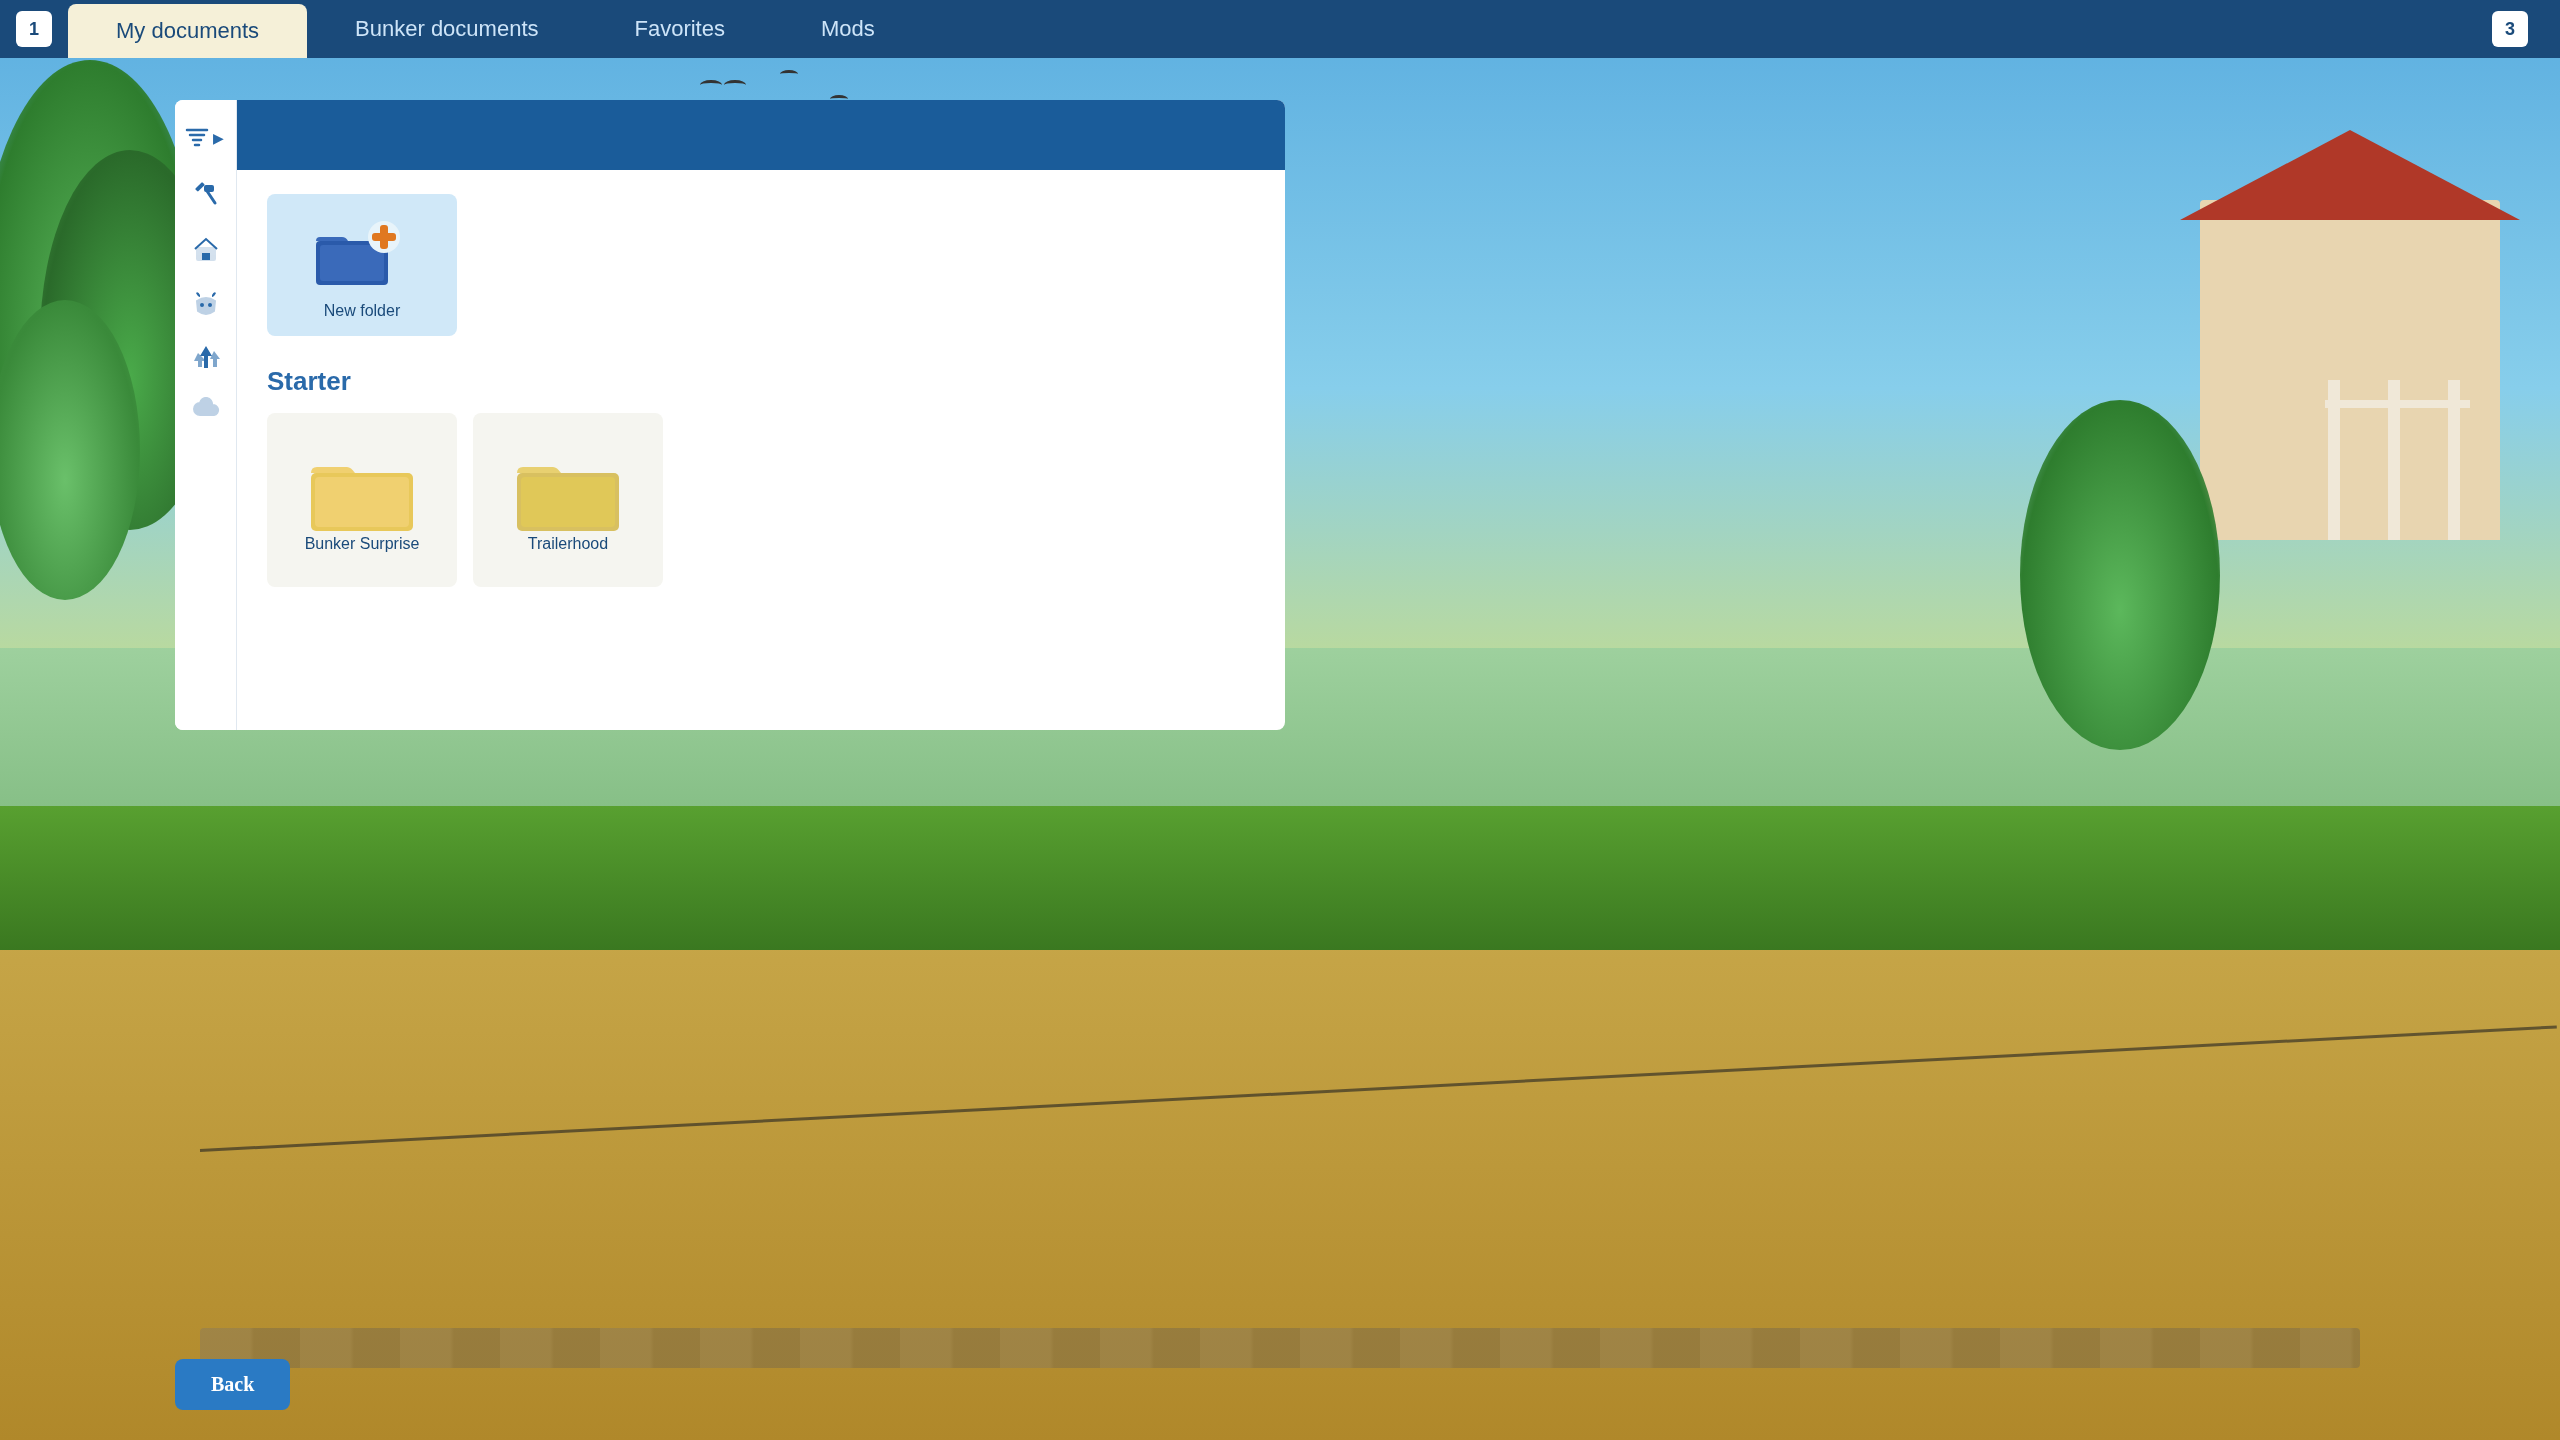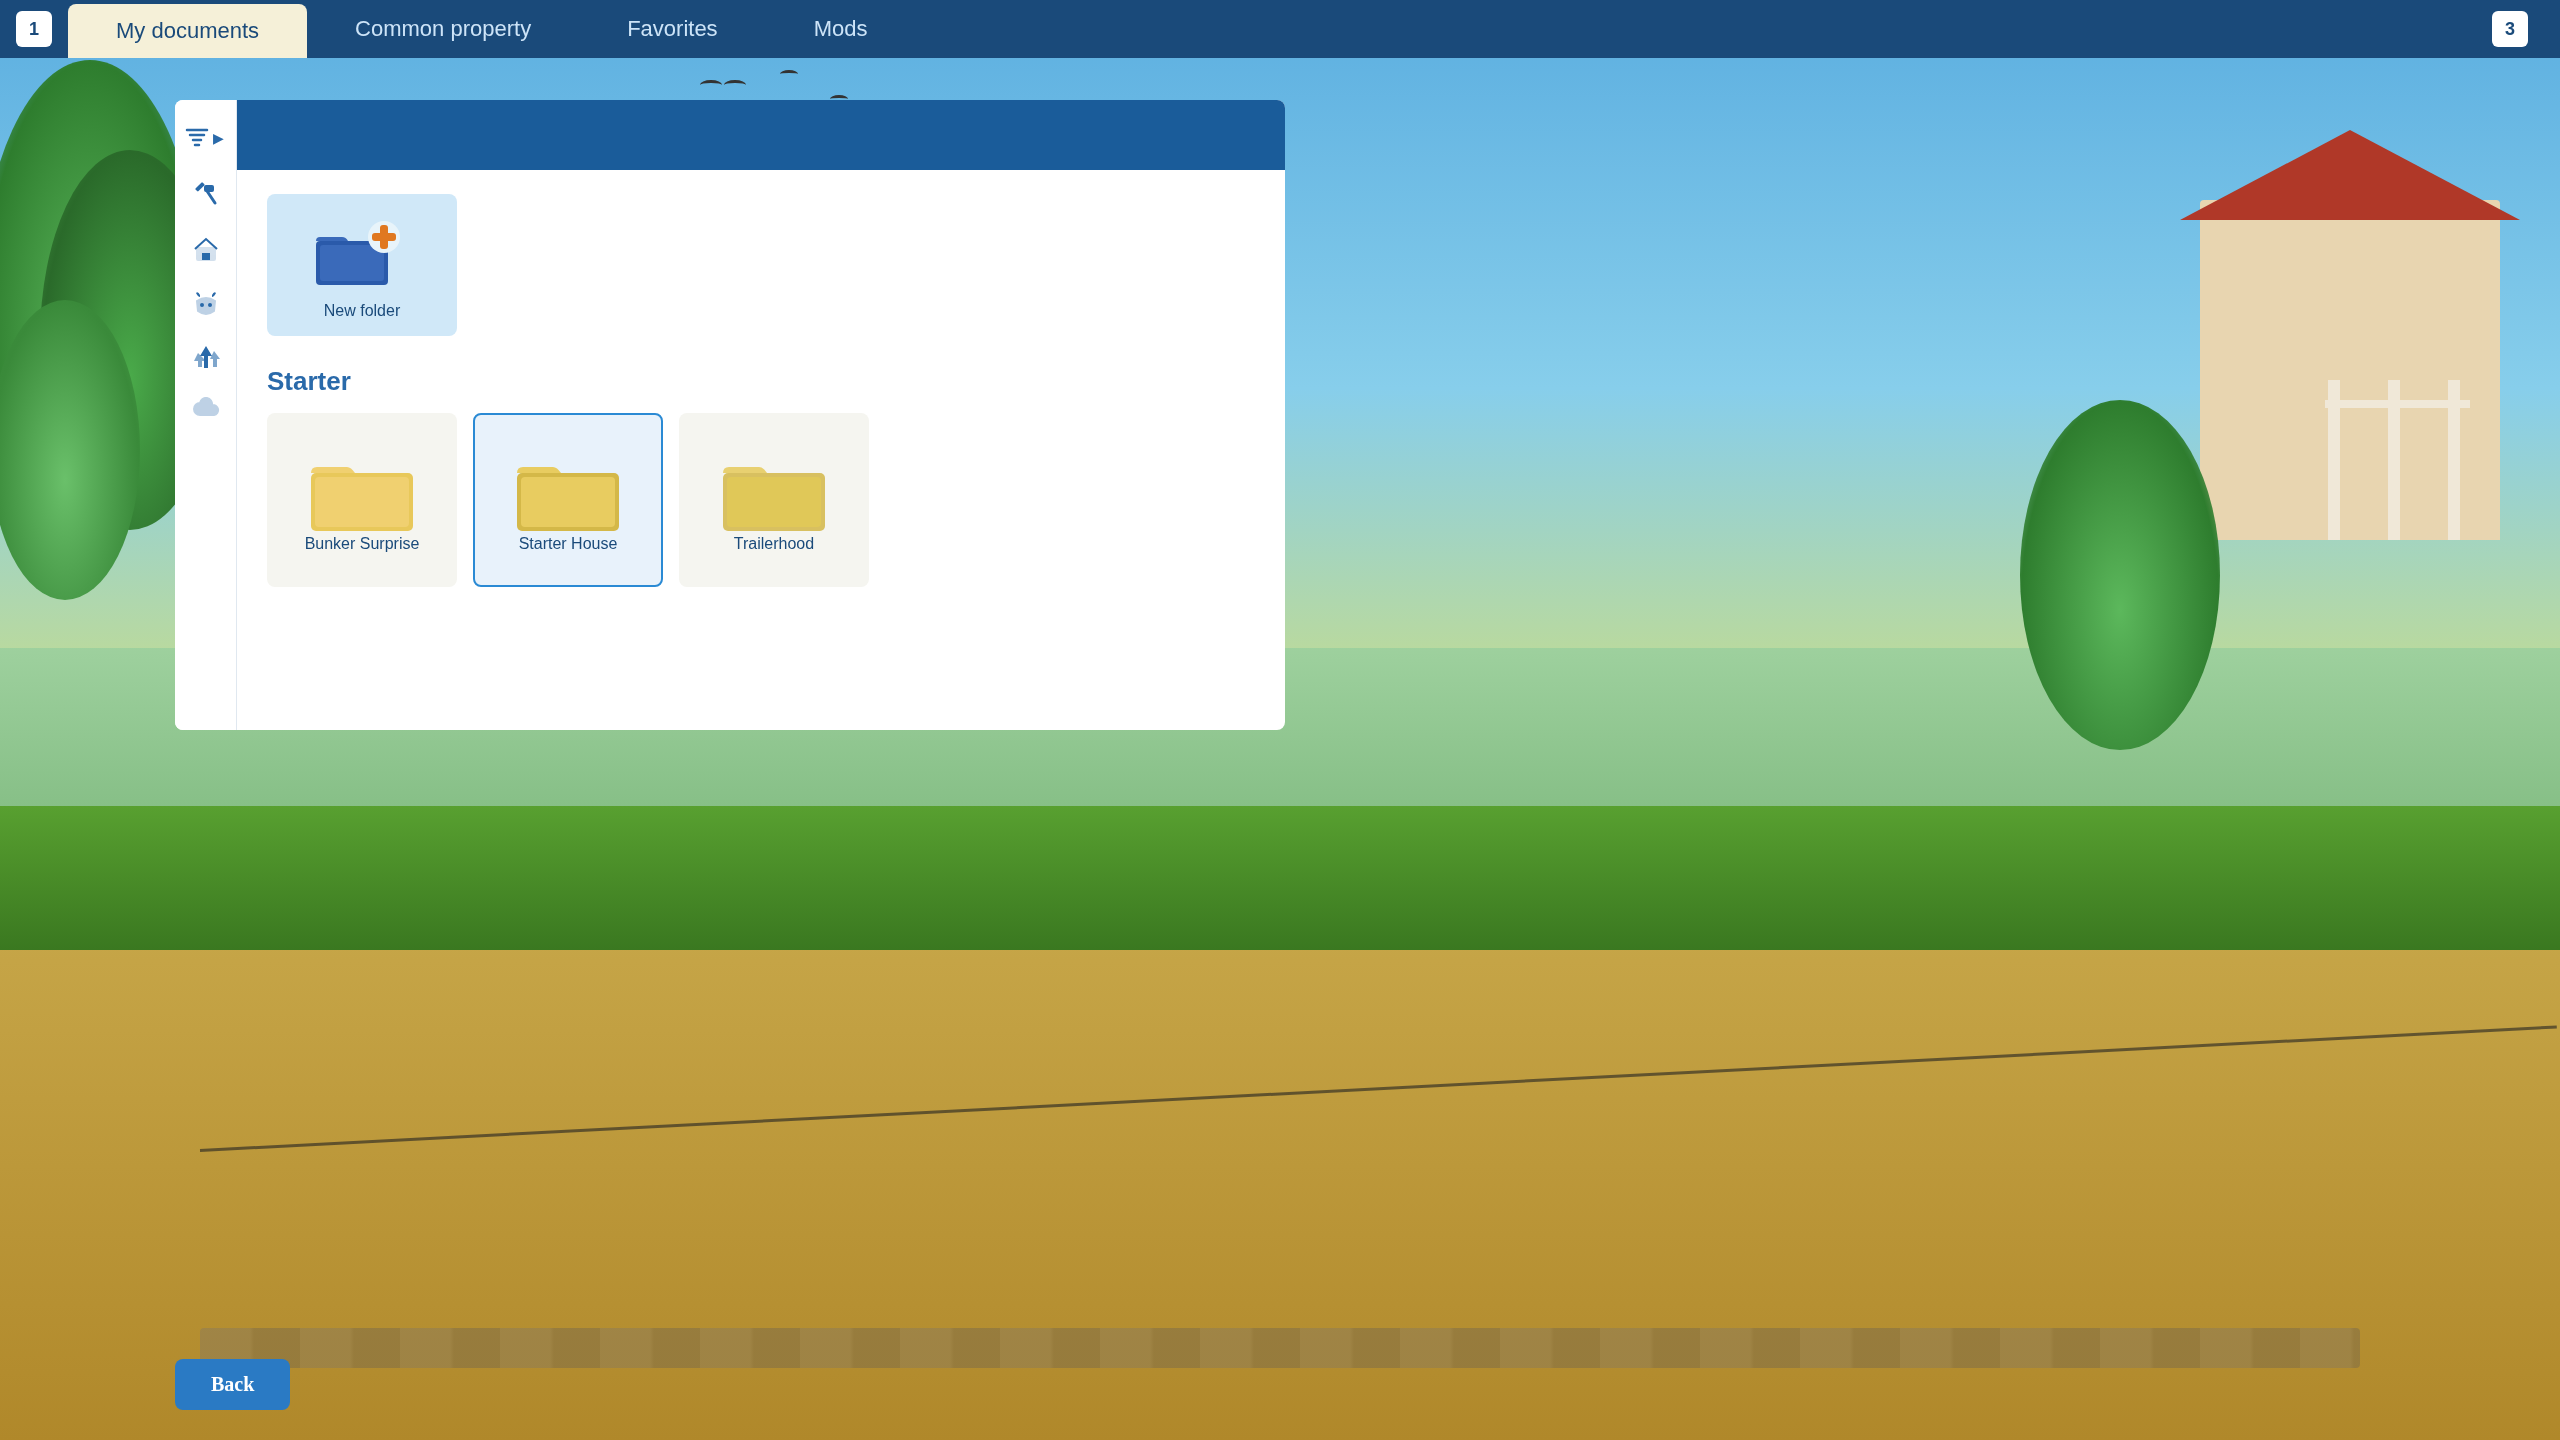--- a/index.html
+++ b/index.html
@@ -294,21 +294,21 @@
 
   <div style="position:absolute;bottom:20%;left:200px;right:0;height:3px;
     background:#222;transform:rotate(-3deg);transform-origin:left center;opacity:0.6;"></div>
 </div>
 
 <div class="topbar">
   <div class="topbar-badge">1</div>
 
   <div class="topbar-tabs">
     <div class="topbar-tab active">My documents</div>
-    <div class="topbar-tab">Common property</div>
+    <div class="topbar-tab">Bunker documents</div>
     <div class="topbar-tab">Favorites</div>
     <div class="topbar-tab">Mods</div>
   </div>
 
   <div class="topbar-right">
     <div class="topbar-badge">3</div>
   </div>
 </div>
 
 <div class="main-panel">
@@ -401,28 +401,20 @@
           <div class="folder-card">
             <svg class="folder-svg" viewBox="0 0 110 88" fill="none">
               <rect x="4" y="26" width="102" height="58" rx="5" fill="#e8c85a"></rect>
               <path d="M4 26 Q4 20 10 20 h30 Q44 20 48 26" fill="#f0d070"></path>
               <rect x="8" y="30" width="94" height="50" rx="4" fill="#f0d070"></rect>
             </svg>
             <span class="folder-label">Bunker Surprise</span>
           </div>
 
 
-          <div class="folder-card selected">
-            <svg class="folder-svg" viewBox="0 0 110 88" fill="none">
-              <rect x="4" y="26" width="102" height="58" rx="5" fill="#d4b848"></rect>
-              <path d="M4 26 Q4 20 10 20 h30 Q44 20 48 26" fill="#e8cc60"></path>
-              <rect x="8" y="30" width="94" height="50" rx="4" fill="#e8cc60"></rect>
-            </svg>
-            <span class="folder-label">Starter House</span>
-          </div>
 
 
           <div class="folder-card">
             <svg class="folder-svg" viewBox="0 0 110 88" fill="none">
               <rect x="4" y="26" width="102" height="58" rx="5" fill="#d8c060"></rect>
               <path d="M4 26 Q4 20 10 20 h30 Q44 20 48 26" fill="#e8d070"></path>
               <rect x="8" y="30" width="94" height="50" rx="4" fill="#e0c858"></rect>
             </svg>
             <span class="folder-label">Trailerhood</span>
           </div>

